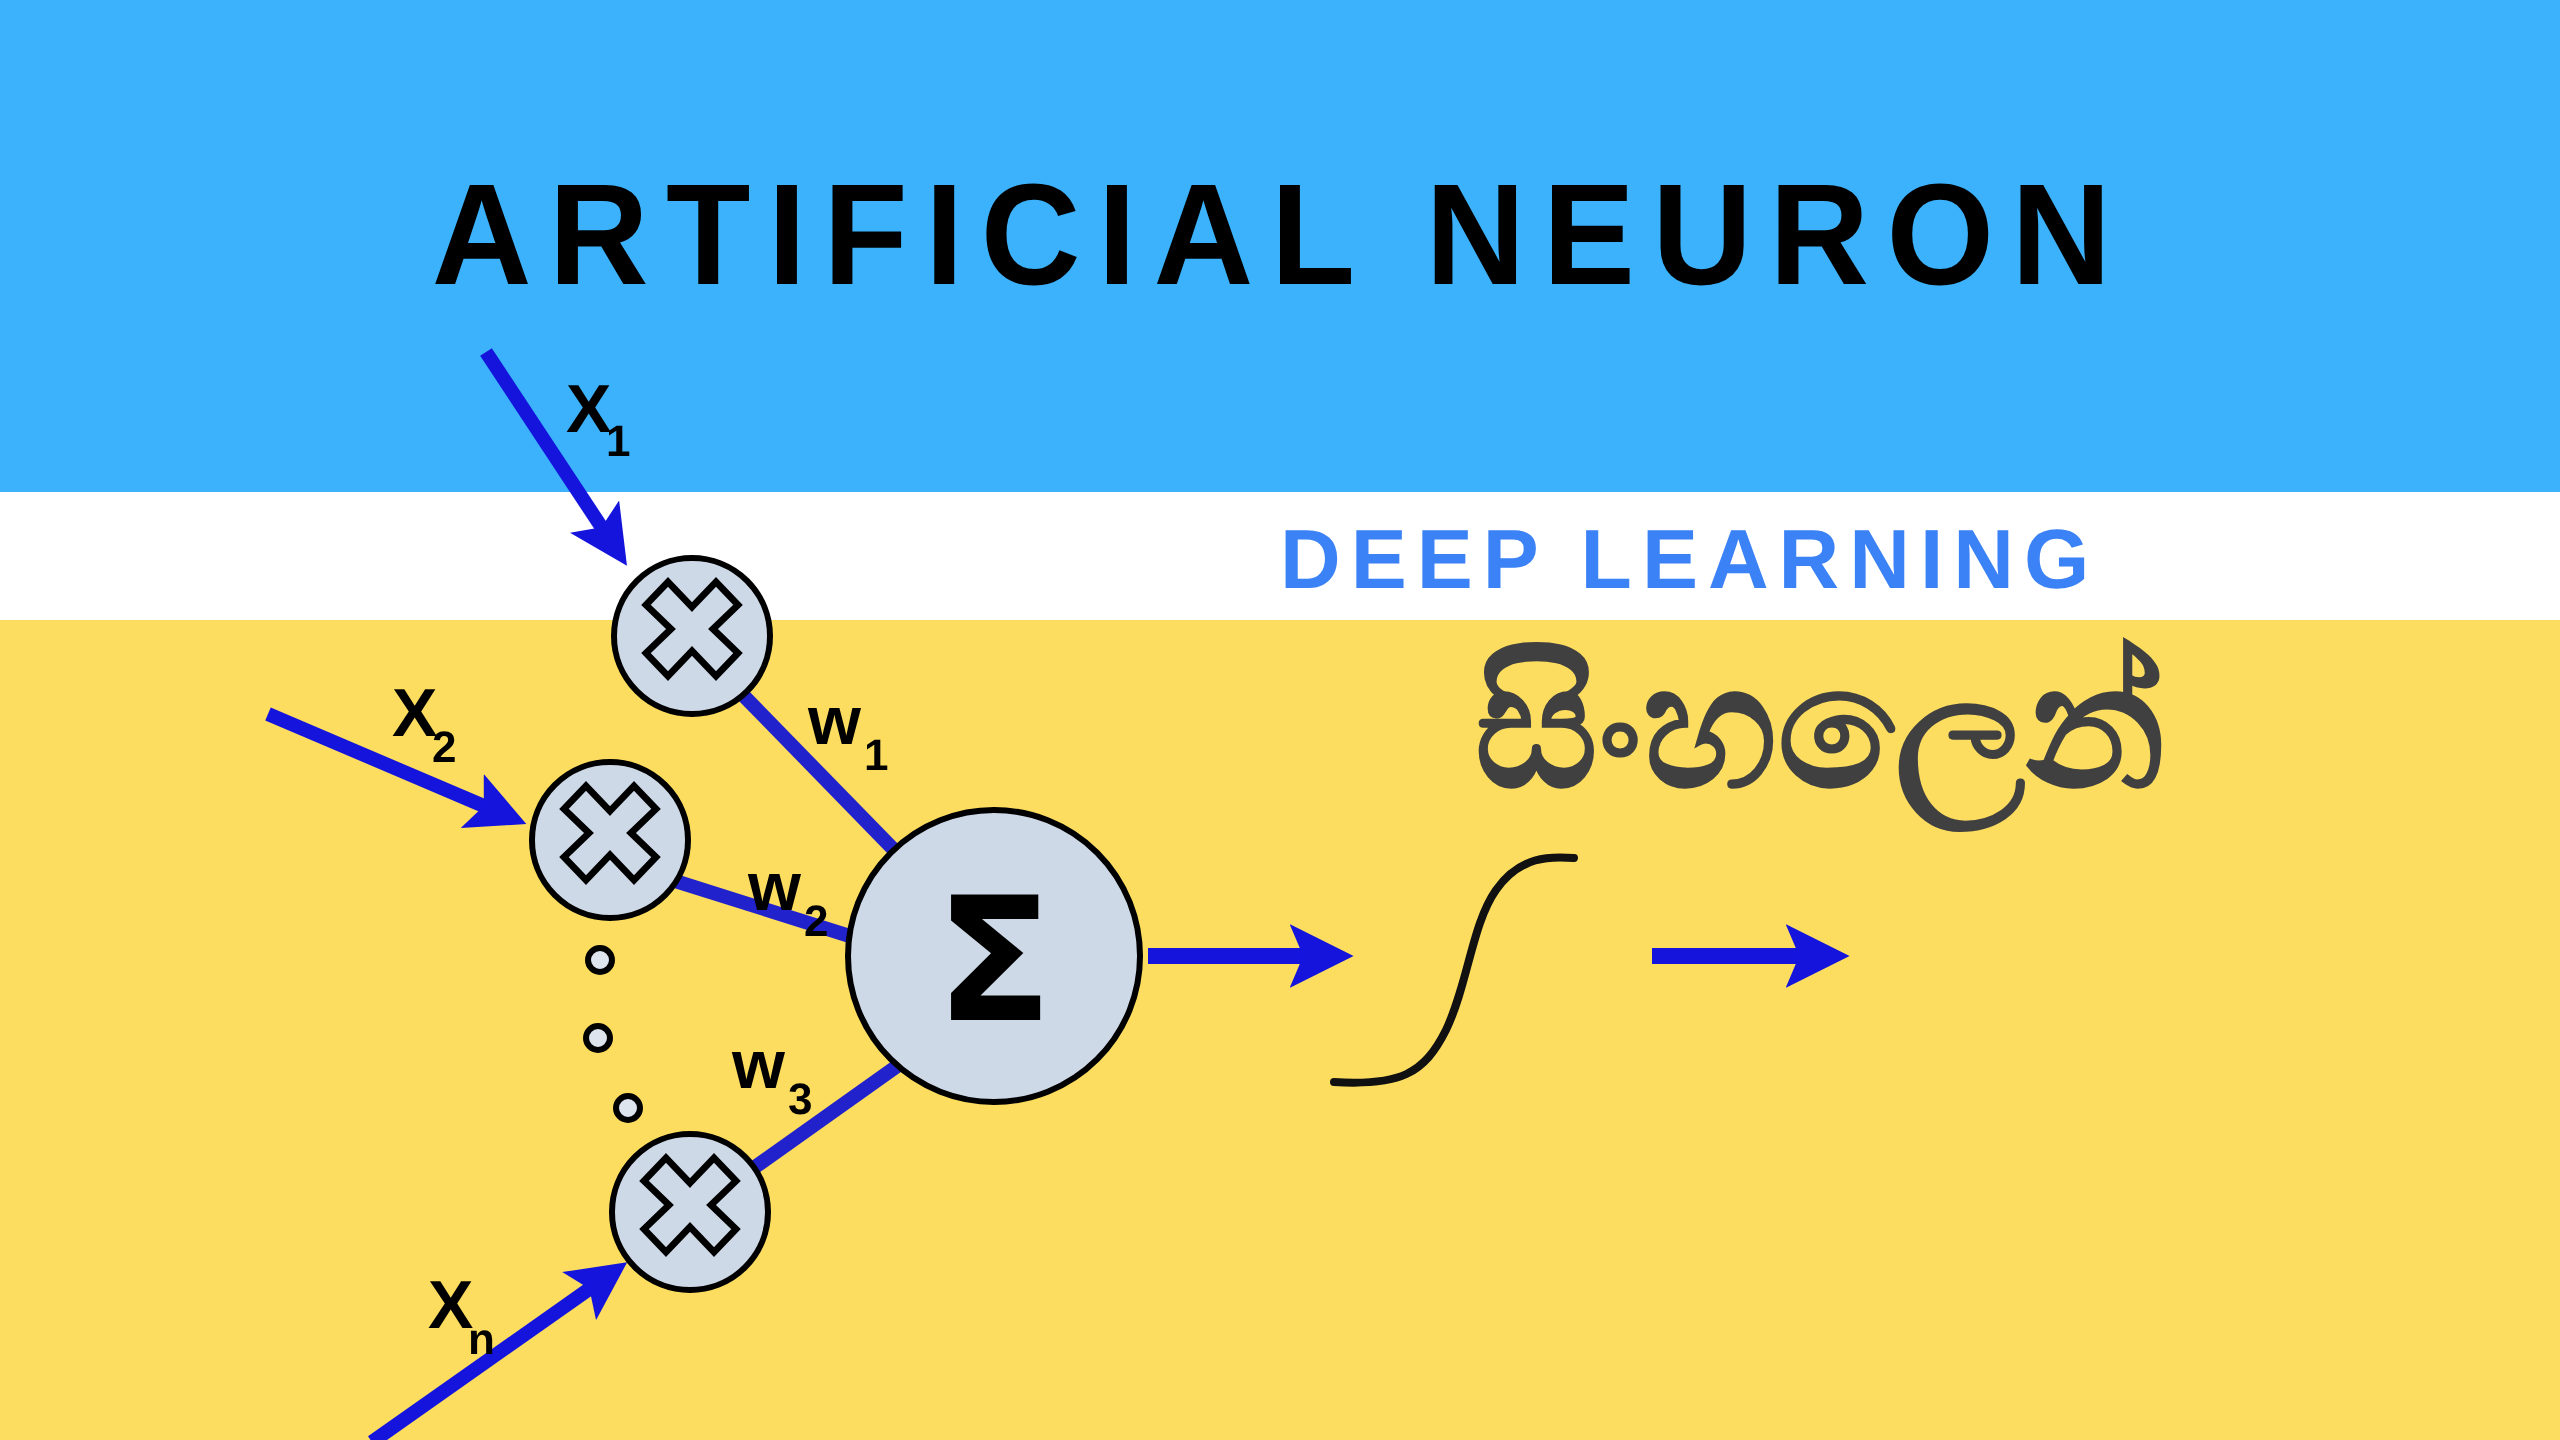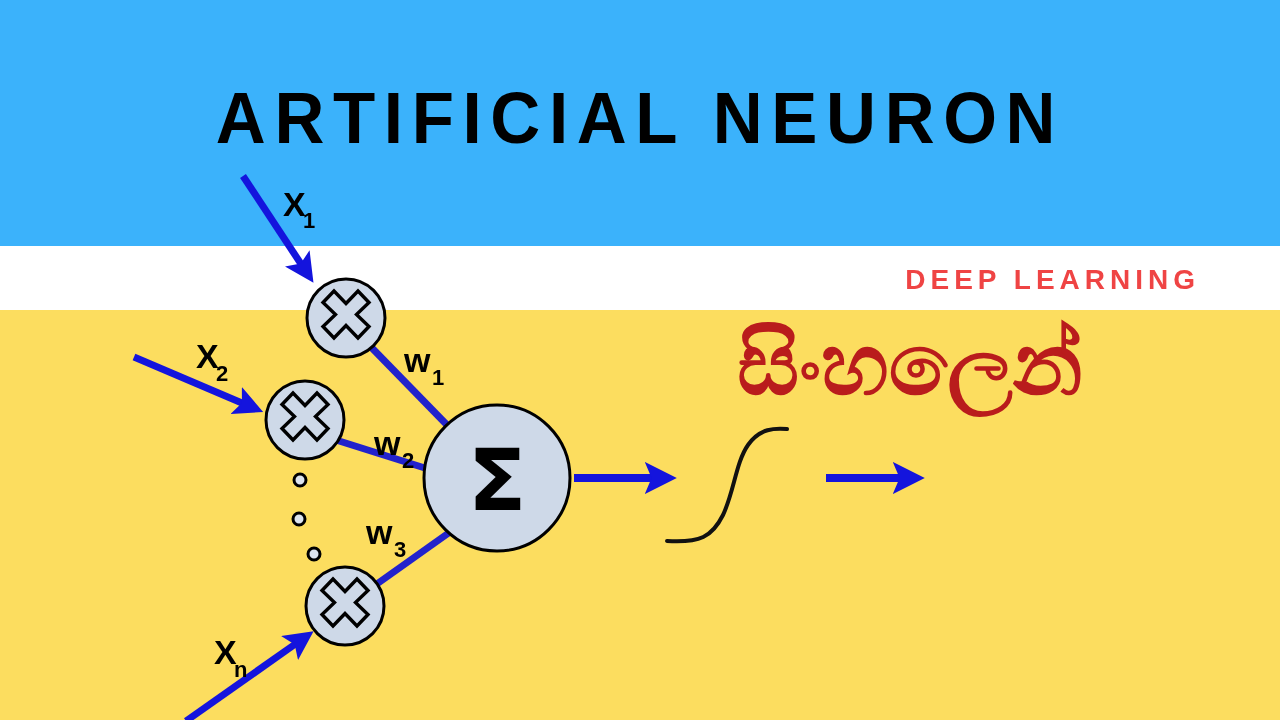--- a/index.html
+++ b/index.html
@@ -48,38 +48,38 @@
     letter-spacing: 9px;
     color: #000000;
     line-height: 84px;
     transform: scaleX(0.96);
     white-space: nowrap;
   }
   .subtitle {
     position: absolute;
     left: 640px; top: 257px;
     width: 560px;
-    text-align: right;
-    font-family: "Liberation Sans", sans-serif;
-    font-weight: bold;
-    font-size: 28px;
+    text-align: left;
+    font-family: "Liberation Sans", sans-serif;
+    font-weight: bold;
+    font-size: 42px;
     letter-spacing: 5px;
-    color: #ef4444;
+    color: #3b82f6;
     line-height: 46px;
     white-space: nowrap;
   }
   .sinhala {
     position: absolute;
     left: 600px; top: 312px;
     width: 620px;
     text-align: center;
     font-family: "DejaVu Sans", sans-serif;
     font-weight: bold;
     font-size: 86px;
-    color: #b91c1c;
+    color: #404040;
     line-height: 104px;
     white-space: nowrap;
   }
 
   
   #diagram {
     position: absolute;
     left: 0; top: 0;
     width: 1280px; height: 720px;
   }

